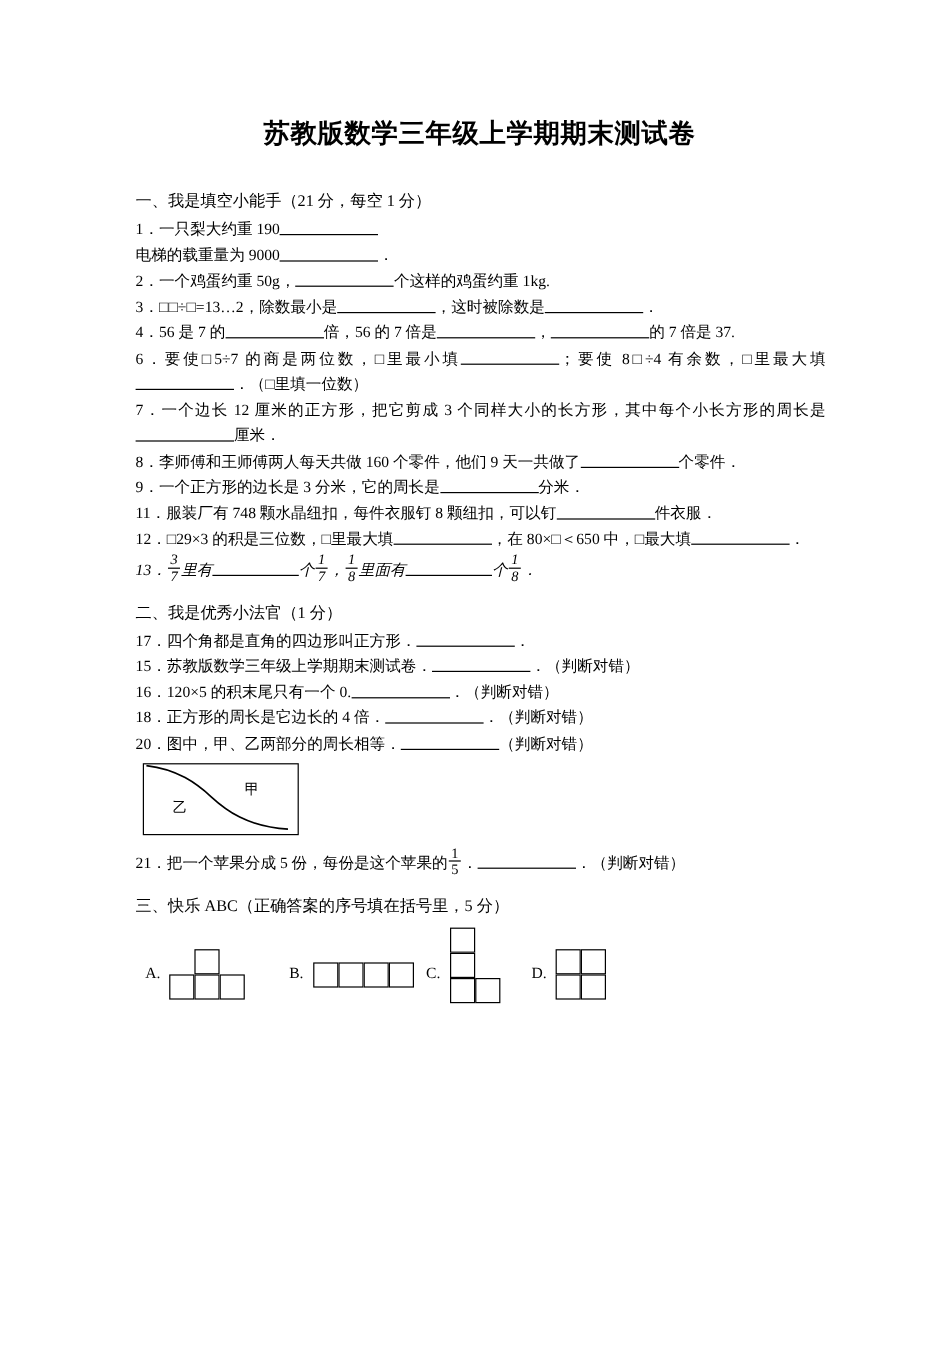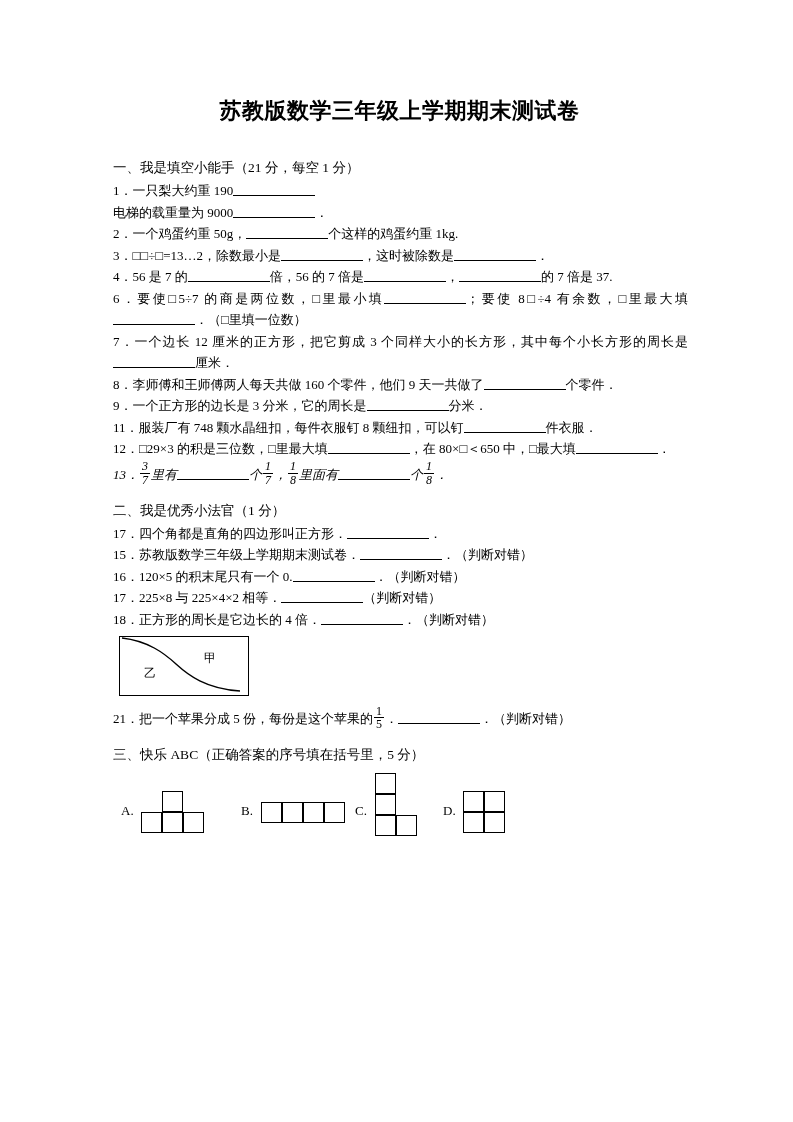--- a/index.html
+++ b/index.html
@@ -188,24 +188,24 @@
     <div class="q">
       <span>17．</span><span>四个角都是直角的四边形叫正方形．</span><span class="blank b-lg"></span><span>．</span>
     </div>
     <div class="q">
       <span>15．</span><span>苏教版数学三年级上学期期末测试卷．</span><span class="blank b-lg"></span><span>．（判断对错）</span>
     </div>
     <div class="q">
       <span>16．</span><span>120×5 的积末尾只有一个 0.</span><span class="blank b-lg"></span><span>．（判断对错）</span>
     </div>
     <div class="q">
-      <span>17．</span><span>225×8 与 225×4×2 相等．</span><span class="blank b-lg"></span><span>（判断对错）</span>
-    </div>
-    <div class="q">
       <span>18．</span><span>正方形的周长是它边长的 4 倍．</span><span class="blank b-lg"></span><span>．（判断对错）</span>
+    </div>
+    <div class="q">
+      <span>20．</span><span>图中，甲、乙两部分的周长相等．</span><span class="blank b-lg"></span><span>（判断对错）</span>
     </div>
 
     <div class="fig20-wrap">
       <div class="fig20">
         <svg width="125" height="55" viewBox="0 0 125 55">
           <path d="M 2 1 C 28 4, 44 16, 56 27 C 68 38, 86 52, 120 54" fill="none" stroke="#000" stroke-width="1.4"></path>
         </svg>
         <span class="lbl lbl-yi">乙</span>
         <span class="lbl lbl-jia">甲</span>
       </div>

